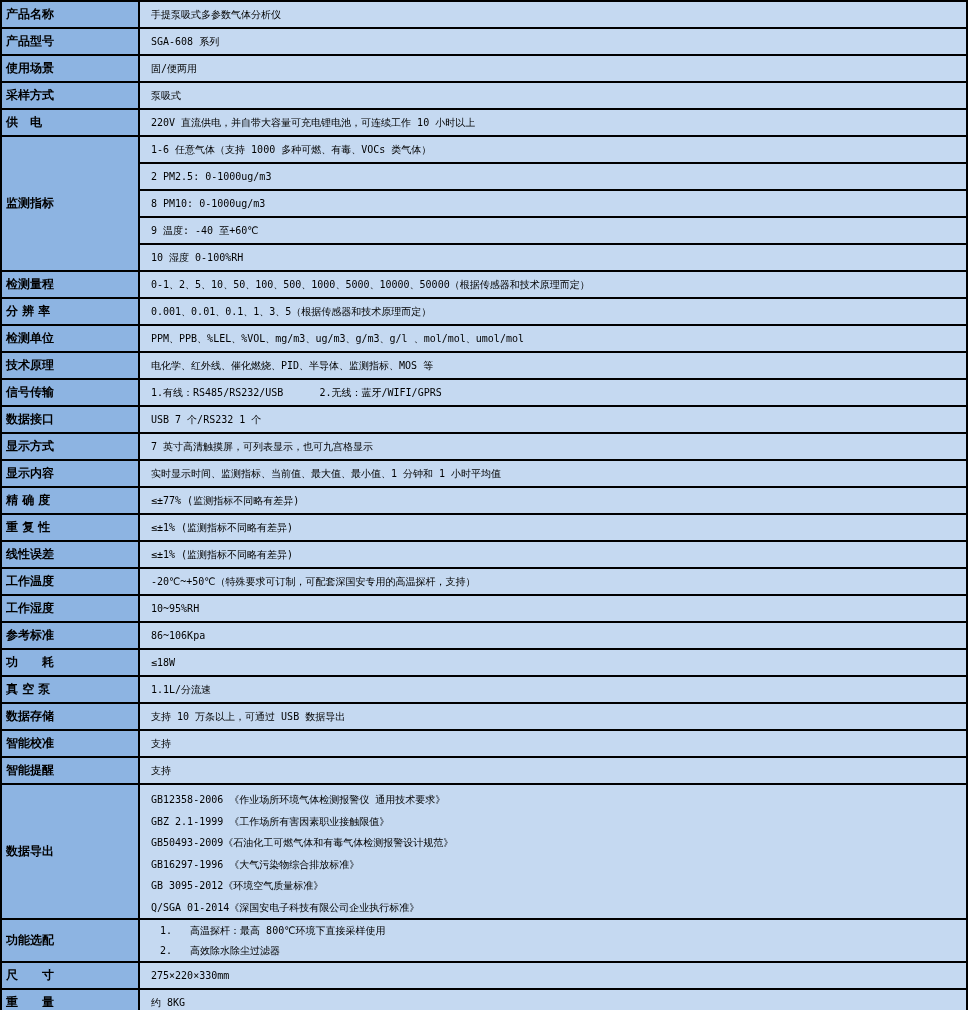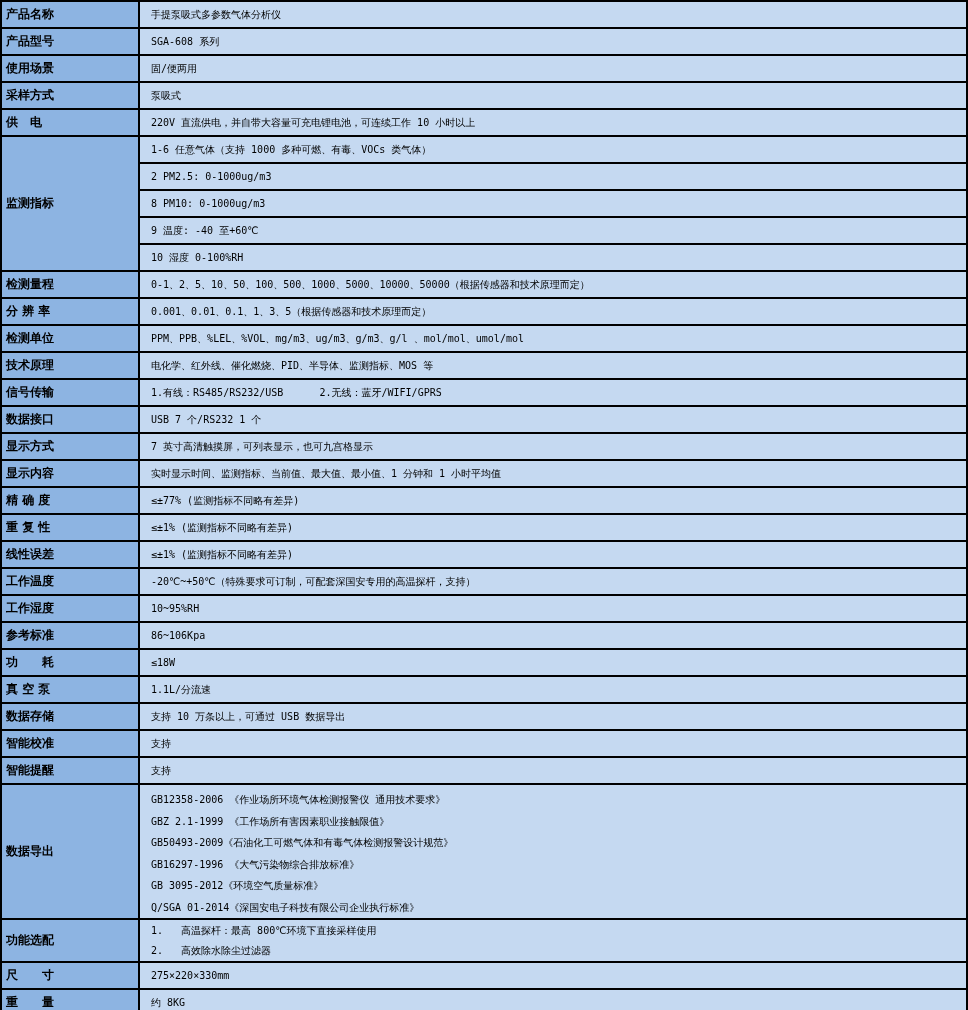--- a/index.html
+++ b/index.html
@@ -34,21 +34,21 @@
     font-size:10px;
     vertical-align:middle;
     padding:1px 11px;
     white-space:pre;
     overflow:hidden;
   }
   .spec-table tr.single-row{height:27px;}
   .spec-table td.multi .line{white-space:pre;}
   .spec-table td.standards{padding-top:4px;padding-bottom:0;}
   .spec-table td.standards .line{line-height:21.5px;}
-  .spec-table td.options .line{line-height:19.5px;}
+  .spec-table td.options .line{line-height:19.5px;margin-left:9px;}
 </style>
 </head>
 <body>
 
 <table class="spec-table">
   <colgroup>
     <col class="label-col">
     <col class="value-col">
   </colgroup>
   <tbody>

